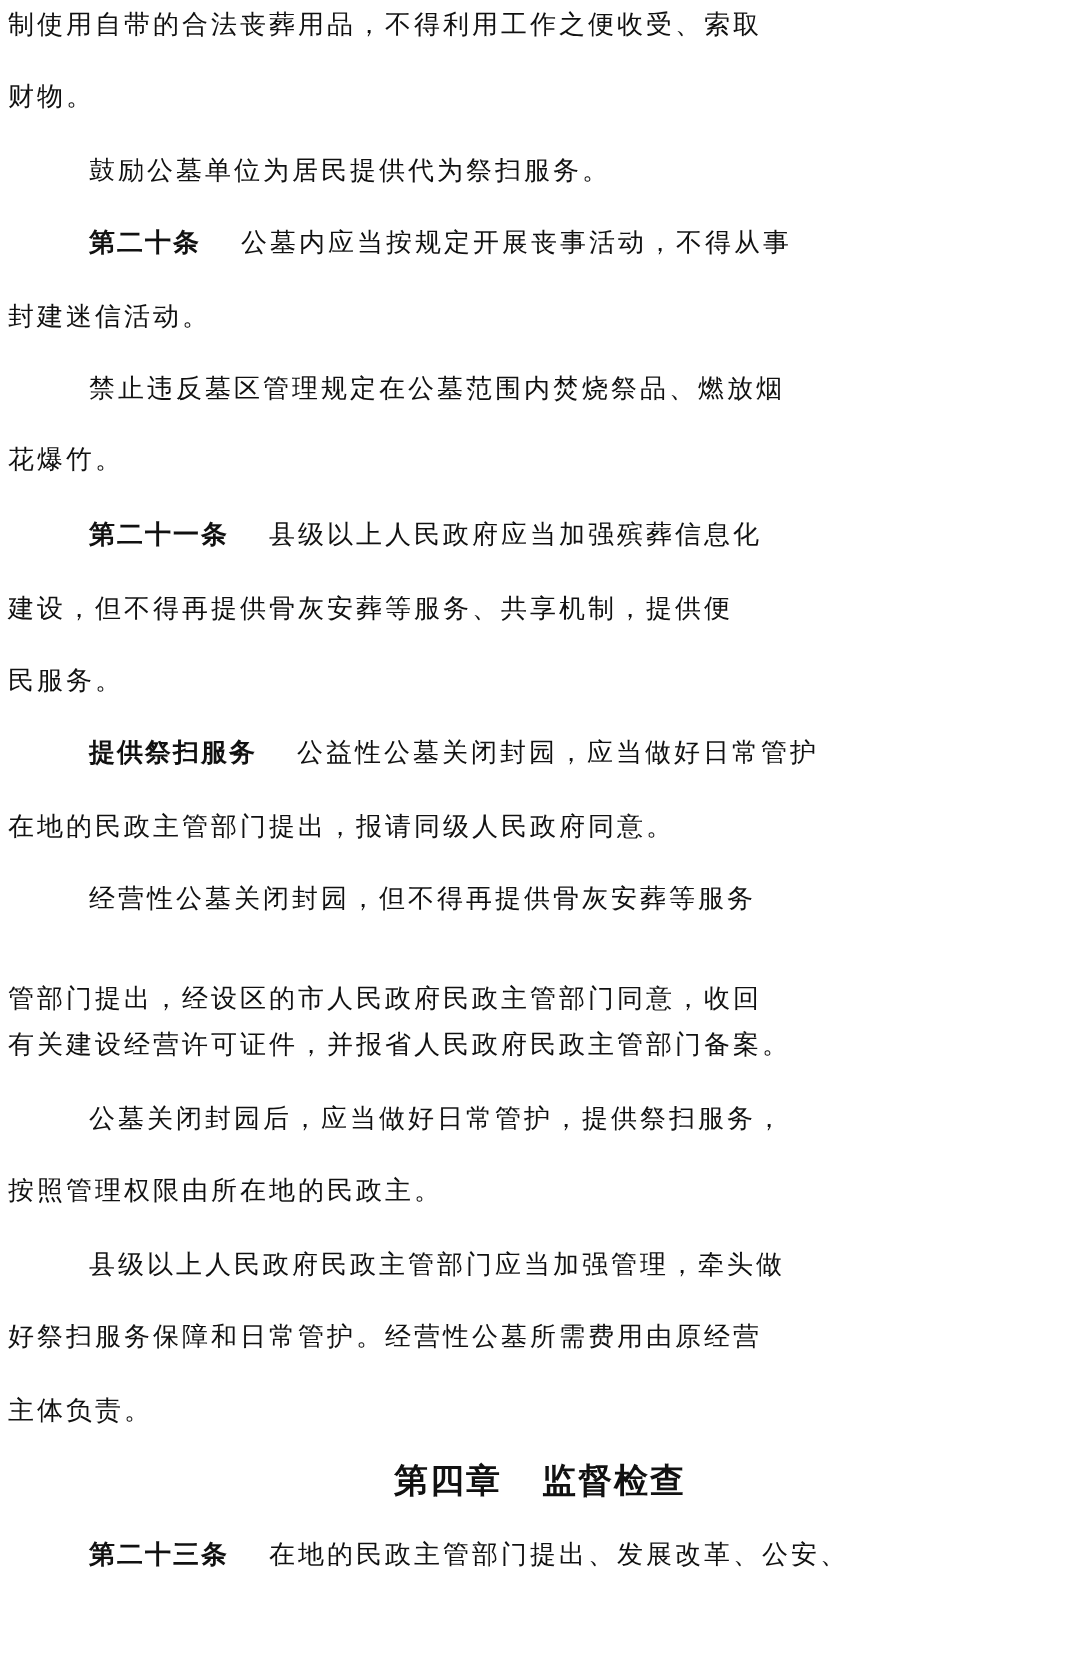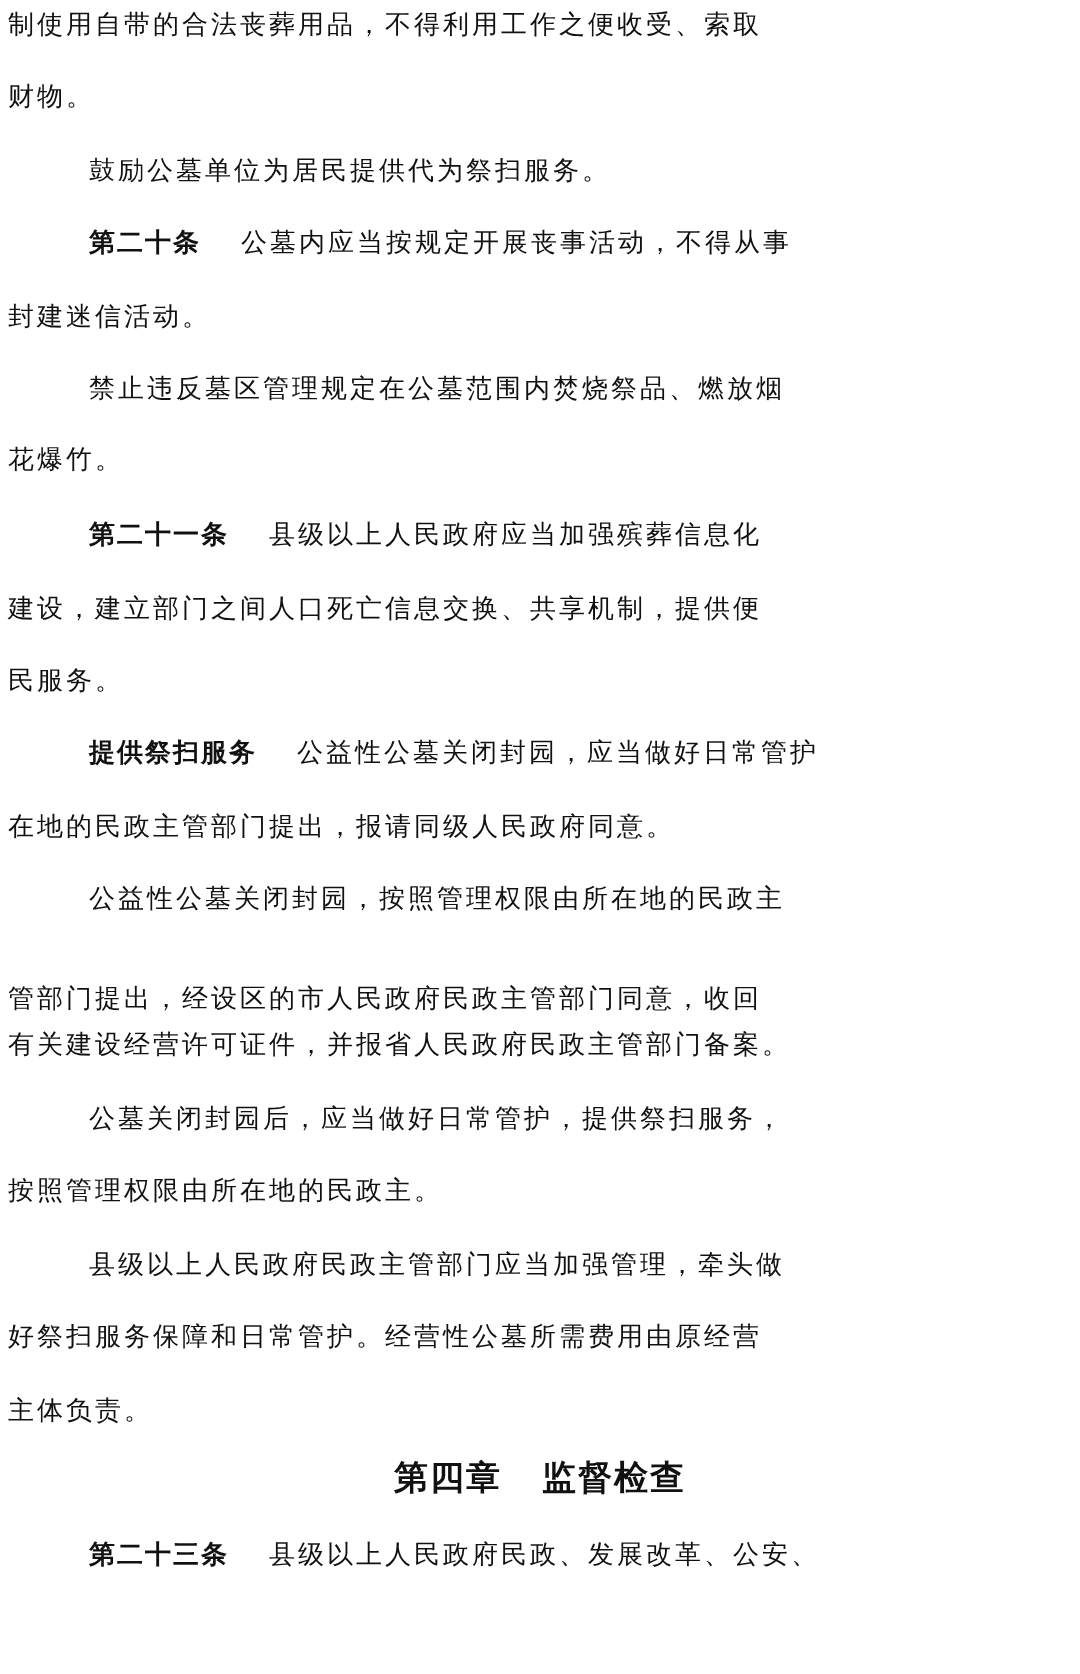--- a/index.html
+++ b/index.html
@@ -35,21 +35,21 @@
     font-family: Liberation Mono, monospace;
     font-weight: bold;
     letter-spacing: 2px;
   }
   .gap { display: inline-block; width: 40px; }
   .chapter {
     position: absolute;
     left: 0;
     width: 1080px;
     text-align: center;
-    font-family: Liberation Mono, monospace;
+    font-family: Liberation Sans, sans-serif;
     font-weight: bold;
     font-size: 34px;
     line-height: 44px;
     letter-spacing: 2px;
   }
 </style>
 </head>
 <body>
 
 <div class="page">
@@ -60,38 +60,38 @@
   <div class="line indent" style="top:220px">
     <span class="bold">第二十条</span><span class="gap"></span><span>公墓内应当按规定开展丧事活动，不得从事</span>
   </div>
   <div class="line" style="top:294px">封建迷信活动。</div>
   <div class="line indent" style="top:366px">禁止违反墓区管理规定在公墓范围内焚烧祭品、燃放烟</div>
   <div class="line" style="top:437px">花爆竹。</div>
 
   <div class="line indent" style="top:512px">
     <span class="bold">第二十一条</span><span class="gap"></span><span>县级以上人民政府应当加强殡葬信息化</span>
   </div>
-  <div class="line" style="top:586px">建设，建立部门之间人口死亡信息交换、共享机制，提供便</div>
+  <div class="line" style="top:586px">建设，但不得再提供骨灰安葬等服务、共享机制，提供便</div>
   <div class="line" style="top:658px">民服务。</div>
 
   <div class="line indent" style="top:730px">
     <span class="bold">提供祭扫服务</span><span class="gap"></span><span>公益性公墓关闭封园，应当做好日常管护</span>
   </div>
   <div class="line" style="top:804px">在地的民政主管部门提出，报请同级人民政府同意。</div>
-  <div class="line indent" style="top:876px">公益性公墓关闭封园，按照管理权限由所在地的民政主</div>
+  <div class="line indent" style="top:876px">经营性公墓关闭封园，但不得再提供骨灰安葬等服务</div>
   <div class="line" style="top:976px">管部门提出，经设区的市人民政府民政主管部门同意，收回</div>
   <div class="line" style="top:1022px">有关建设经营许可证件，并报省人民政府民政主管部门备案。</div>
   <div class="line indent" style="top:1096px">公墓关闭封园后，应当做好日常管护，提供祭扫服务，</div>
   <div class="line" style="top:1168px">按照管理权限由所在地的民政主。</div>
   <div class="line indent" style="top:1242px">县级以上人民政府民政主管部门应当加强管理，牵头做</div>
   <div class="line" style="top:1314px">好祭扫服务保障和日常管护。经营性公墓所需费用由原经营</div>
   <div class="line" style="top:1388px">主体负责。</div>
 </div>
 
 <div class="chapter" style="top:1458px">
   <span>第四章</span><span class="gap"></span><span>监督检查</span>
 </div>
 
 <div class="page">
   <div class="line indent" style="top:1532px">
-    <span class="bold">第二十三条</span><span class="gap"></span><span>县级以上人民政府民政、发展改革、公安、</span>
+    <span class="bold">第二十三条</span><span class="gap"></span><span>在地的民政主管部门提出、发展改革、公安、</span>
   </div>
 </div>
 
 </body></html>

